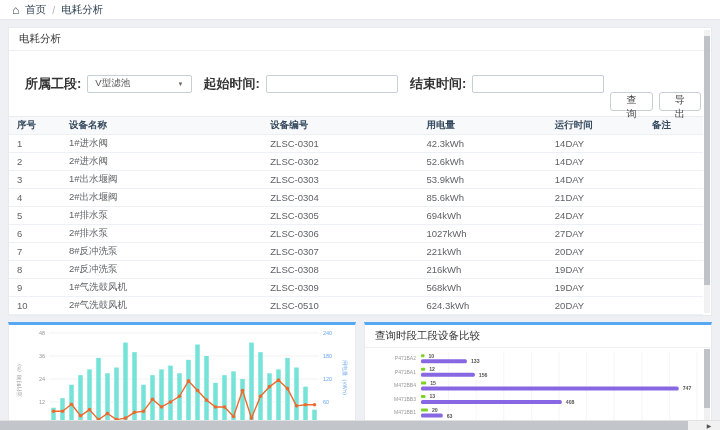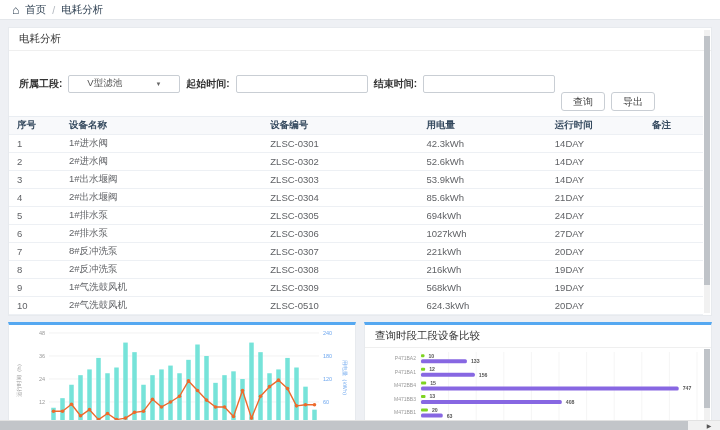--- a/index.html
+++ b/index.html
@@ -10,24 +10,24 @@
   .crumb-bar { height:20px; background:#fff; border-bottom:1px solid #e4e7eb;
     display:flex; align-items:center; padding:0 12px; gap:6px; font-size:10.5px; color:#2c3e50; }
   .crumb-bar .home { font-size:12px; line-height:1; }
   .crumb-sep { color:#b2b8bf; }
 
   
   .panel { background:#fff; border:1px solid #e7eaee; margin:7px 8px 0 8px; position:relative; }
   .panel-header { font-size:10.5px; color:#333; padding:4px 10px; border-bottom:1px solid #efefef; }
 
   .filter-row { display:flex; align-items:center; gap:6px; padding:5px 10px; }
-  .filter-label { font-size:10px; font-weight:700; color:#333; white-space:nowrap; }
+  .filter-label { font-size:13px; font-weight:700; color:#333; white-space:nowrap;margin-left:6px; }
   .select-box { width:112px; height:18px; border:1px solid #c9ced4; border-radius:2px;
     font-size:9.5px; color:#555; display:flex; align-items:center; justify-content:space-between;
-    padding:0 18px; background:#fff; cursor:pointer; }
+    padding:0 7px; background:#fff; cursor:pointer; }
   .select-box .caret { font-size:6px; color:#666; }
   .time-input { width:132px; height:18px; border:1px solid #c9ced4; border-radius:2px;
     font-size:9.5px; padding:0 5px; outline:none; }
   .btn { height:19px; padding:0 11px; font-size:10px; color:#444; background:#fff;
     border:1px solid #c9ced4; border-radius:3px; cursor:pointer;margin-top:36px; }
 
   
   table { width:calc(100% - 8px); border-collapse:collapse; table-layout:fixed; font-size:9.5px; }
   th { text-align:left; font-weight:700; color:#34495e; background:#f8f9fb;
     border-top:1px solid #e9edf2;margin-left:9px; }

